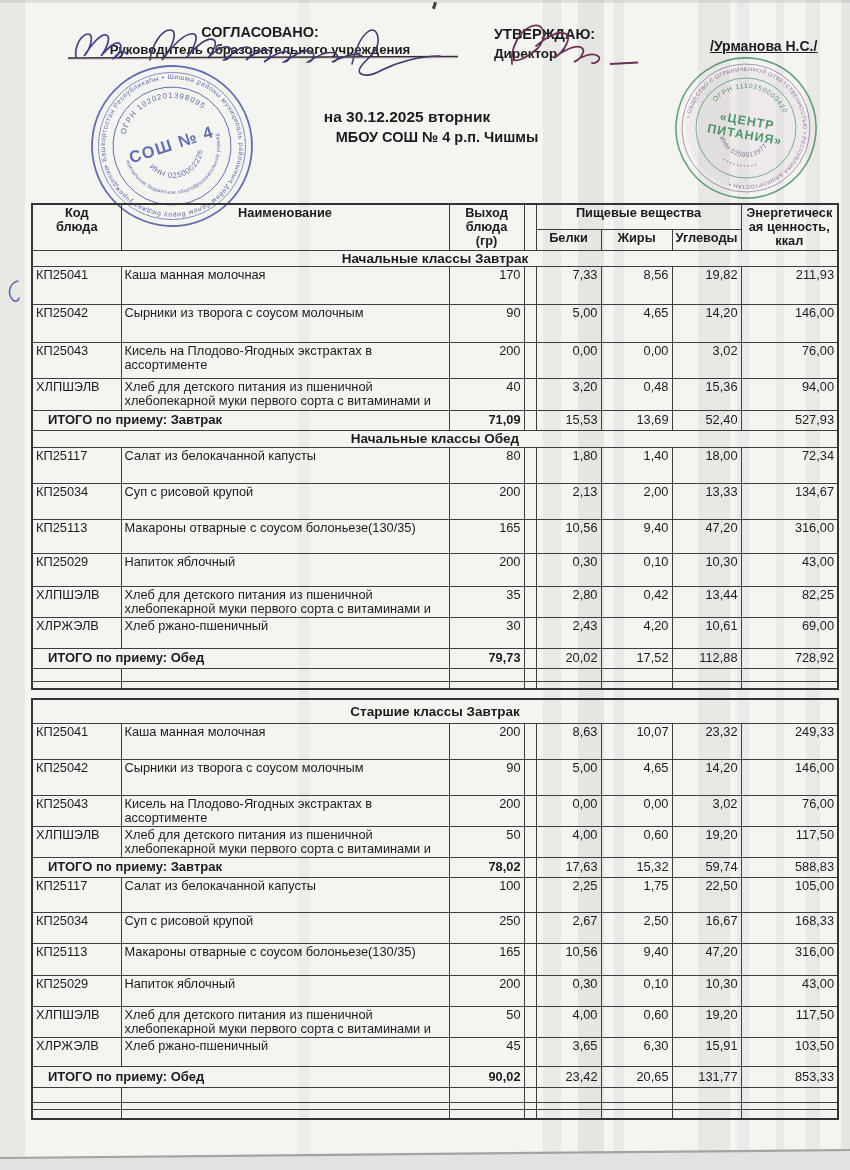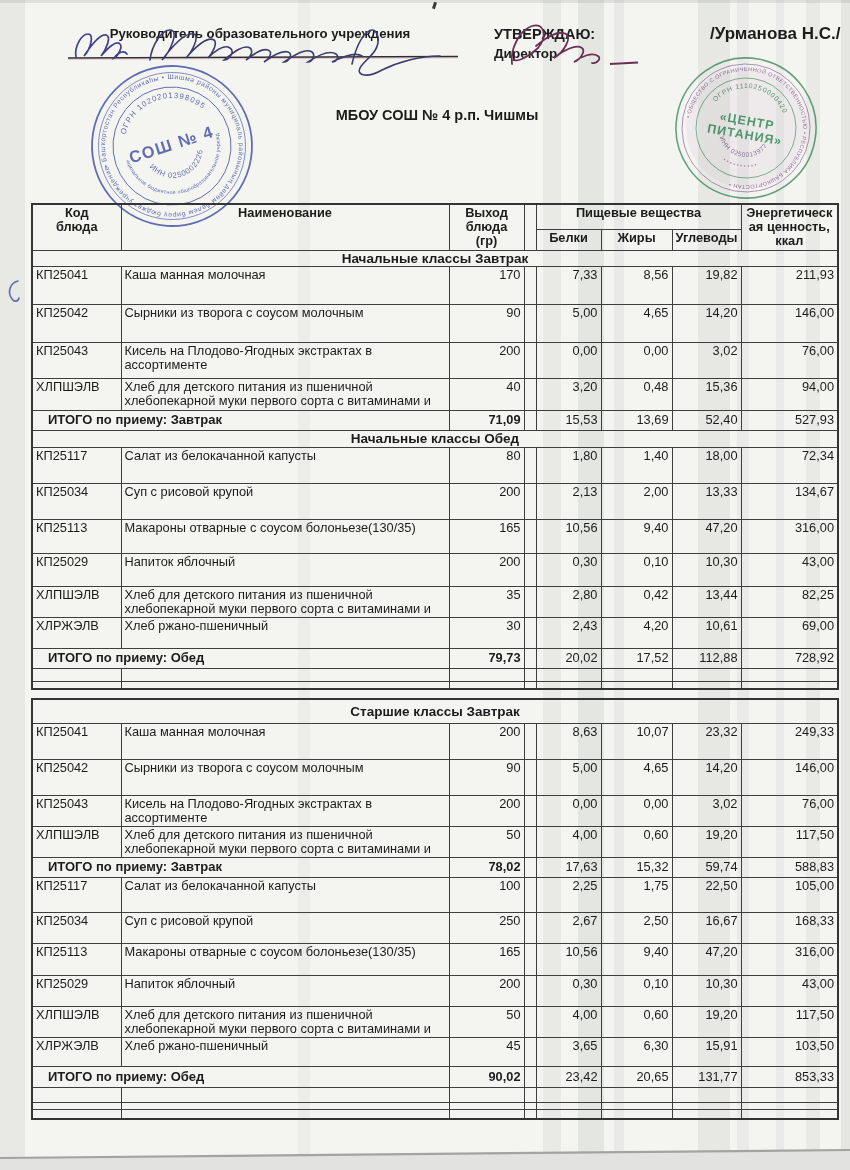--- a/index.html
+++ b/index.html
@@ -15,21 +15,21 @@
   .top-strip{position:absolute;left:0;right:0;top:0;height:3px;background:rgba(130,132,128,.18);pointer-events:none;}
   .right-strip{position:absolute;right:0;top:0;bottom:0;width:9px;background:rgba(125,127,122,.12);pointer-events:none;}
   .speck{position:absolute;left:433px;top:2px;width:3px;height:7px;background:#3a3a3a;transform:rotate(18deg);}
   
   .appr-left{position:absolute;left:58px;top:24px;width:404px;text-align:center;font-weight:bold;}
   .appr-left .l1{font-size:14.5px;}
   .appr-left .l2{font-size:13.2px;margin-top:2px;white-space:nowrap;}
   .appr-right{position:absolute;left:494px;top:26px;font-weight:bold;}
   .appr-right .l1{font-size:14.5px;}
   .appr-right .l2{font-size:13.5px;margin-top:4px;}
-  .approver{position:absolute;left:710px;top:24px;font-weight:bold;font-size:17px;}
+  .approver{position:absolute;left:710px;top:38px;font-weight:bold;font-size:14px;text-decoration:underline;}
   .title-block{position:absolute;left:255px;top:104px;width:330px;text-align:center;font-weight:bold;}
   .title-block .t1{font-size:16px;}
   .title-block .t2{font-size:15.5px;margin-top:4px;margin-right:26px;}
   .title-block .t3{font-size:14.5px;margin-top:3px;margin-left:34px;white-space:nowrap;}
   
   .stamp{position:absolute;mix-blend-mode:multiply;pointer-events:none;}
   #stamp-school{left:82px;top:56px;opacity:.82;transform:rotate(-18deg);}
   #stamp-food{left:671px;top:53px;opacity:.85;transform:rotate(10deg);}
   
   #ink{position:absolute;left:0;top:0;pointer-events:none;}
@@ -67,29 +67,31 @@
 <div class="streak" style="left:543px;width:18px;background:rgba(118,130,120,.09);"></div>
 <div class="streak" style="left:578px;width:26px;background:rgba(115,128,118,.12);"></div>
 <div class="streak" style="left:614px;width:10px;background:rgba(120,132,122,.08);"></div>
 <div class="streak" style="left:698px;width:32px;background:rgba(118,128,120,.10);"></div>
 <div class="streak" style="left:737px;width:12px;background:rgba(120,130,122,.07);"></div>
 <div class="streak" style="left:776px;width:8px;background:rgba(120,130,122,.07);"></div>
 <div class="streak" style="left:806px;width:14px;background:rgba(118,128,120,.09);"></div>
 <div class="speck"></div>
 
 <div class="appr-left">
+  <div class="l1">СОГЛАСОВАНО:</div>
   <div class="l2">Руководитель образовательного учреждения</div>
 </div>
 <div class="appr-right">
   <div class="l1">УТВЕРЖДАЮ:</div>
   <div class="l2">Директор</div>
 </div>
 <div class="approver">/Урманова Н.С./</div>
 
 <div class="title-block">
+  <div class="t2">на 30.12.2025  вторник</div>
   <div class="t3">МБОУ СОШ № 4 р.п. Чишмы</div>
 </div>
 
 <svg id="stamp-school" class="stamp" width="180" height="180" viewBox="-90 -90 180 180">
   <defs>
     <path id="s1outer" d="M -67,0 A 67,67 0 1 1 67,0 A 67,67 0 1 1 -67,0" fill="none"></path>
     <path id="s1ogrn" d="M -48,0 A 48,48 0 0 1 48,0" fill="none"></path>
     <path id="s1inner" d="M -48,0 A 48,48 0 0 0 48,0" fill="none"></path>
     <path id="s1inn" d="M -30,2 A 30,30 0 0 0 30,2" fill="none"></path>
   </defs>

